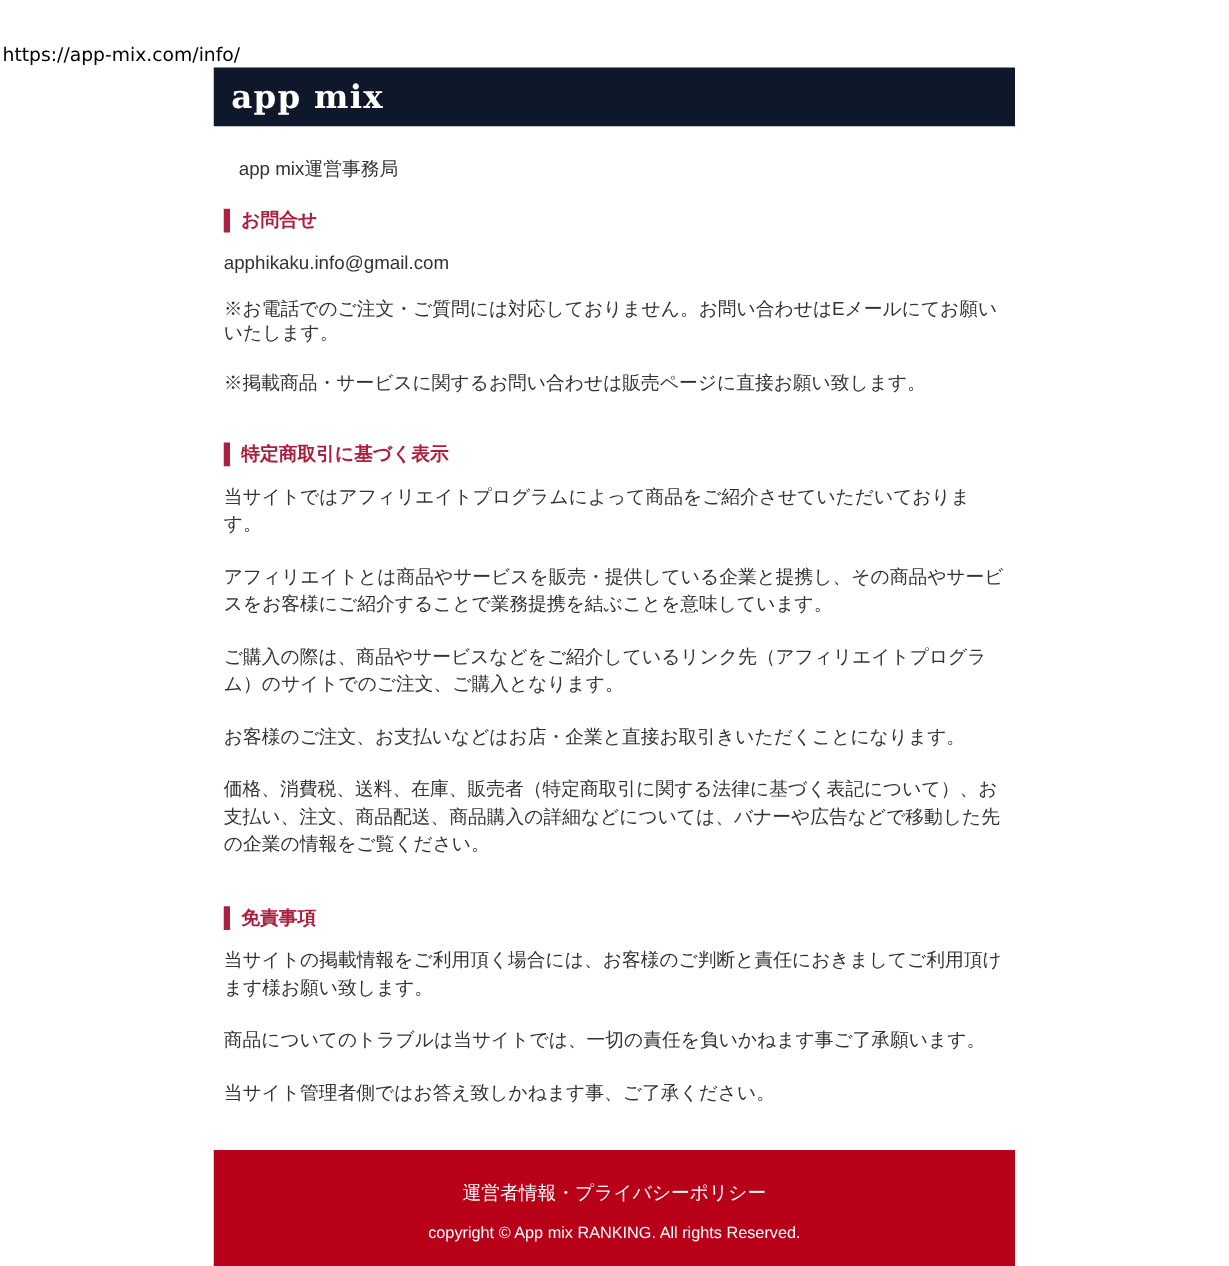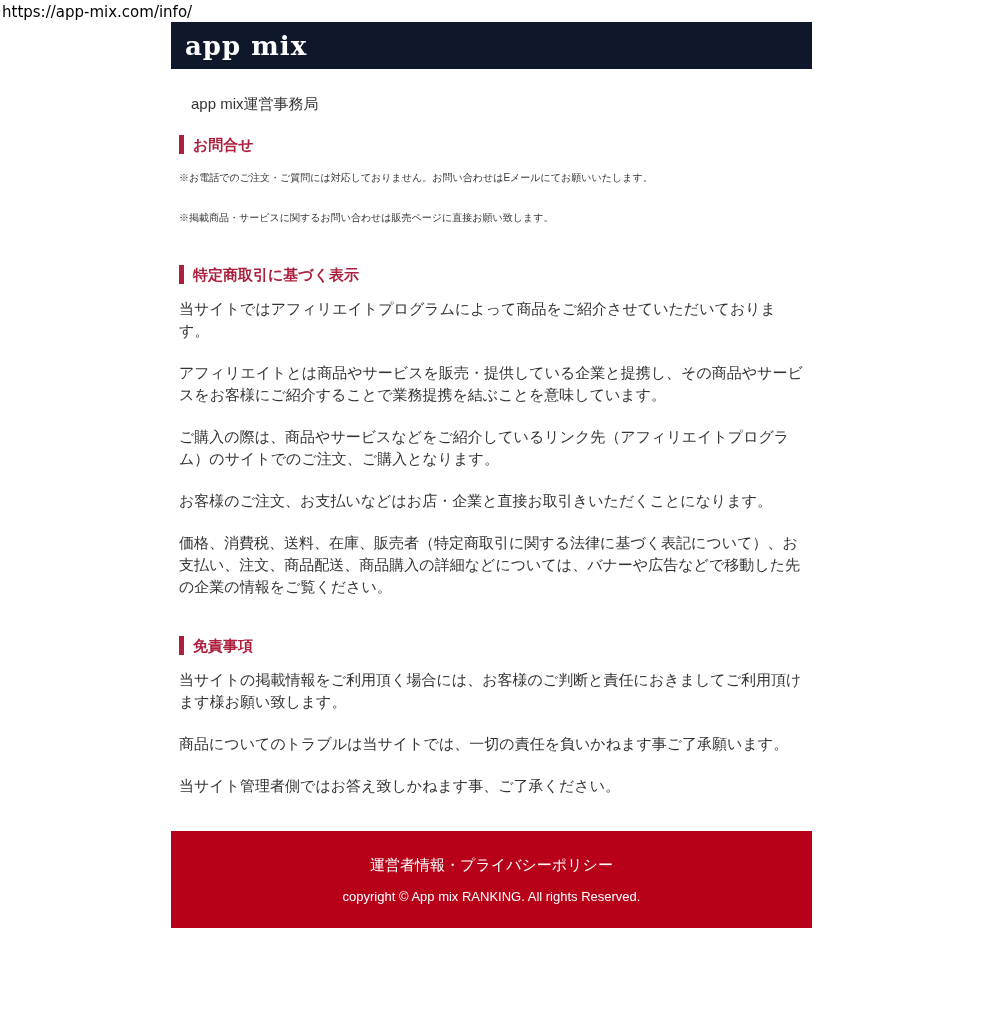--- a/index.html
+++ b/index.html
@@ -16,20 +16,21 @@
     background: #ffffff;
     overflow: hidden;
   }
   .browser-url {
     font-size: 15px;
     color: #000000;
     padding: 3px 0 0 2px;
     height: 19px;
     font-family: "DejaVu Sans", sans-serif;
     white-space: nowrap;
+    margin-top: 32px;
   }
   .container {
     width: 641px;
     margin: 0 auto;
   }
   .site-header {
     background: #0f172a;
     height: 47px;
     display: flex;
     align-items: center;
@@ -68,21 +69,21 @@
     line-height: 19px;
     margin: 0 0 14px 0;
   }
   .body-text {
     margin: 0 0 20px 0;
   }
   .email-text {
     margin: 0 0 16px 0;
   }
   .note-text {
-    font-size: 10px;
+    font-size: 15px;
     line-height: 19px;
     margin: 0 0 21px 0;
   }
   .site-footer {
     width: 641px;
     margin: 34px auto 0;
     background: #b80119;
     color: #ffffff;
     text-align: center;
     height: 97px;
@@ -113,20 +114,21 @@
     <header class="site-header">
       <h1 class="site-title">app mix</h1>
     </header>
 
     <main class="content">
 
       <p class="operator">app mix運営事務局</p>
 
       <section class="section">
         <h2 class="section-heading">お問合せ</h2>
+        <p class="body-text email-text">apphikaku.info@gmail.com</p>
         <p class="note-text">※お電話でのご注文・ご質問には対応しておりません。お問い合わせはEメールにてお願いいたします。</p>
         <p class="note-text">※掲載商品・サービスに関するお問い合わせは販売ページに直接お願い致します。</p>
       </section>
 
       <section class="section spaced">
         <h2 class="section-heading">特定商取引に基づく表示</h2>
         <p class="body-text">当サイトではアフィリエイトプログラムによって商品をご紹介させていただいております。</p>
         <p class="body-text">アフィリエイトとは商品やサービスを販売・提供している企業と提携し、その商品やサービスをお客様にご紹介することで業務提携を結ぶことを意味しています。</p>
         <p class="body-text">ご購入の際は、商品やサービスなどをご紹介しているリンク先（アフィリエイトプログラム）のサイトでのご注文、ご購入となります。</p>
         <p class="body-text">お客様のご注文、お支払いなどはお店・企業と直接お取引きいただくことになります。</p>

